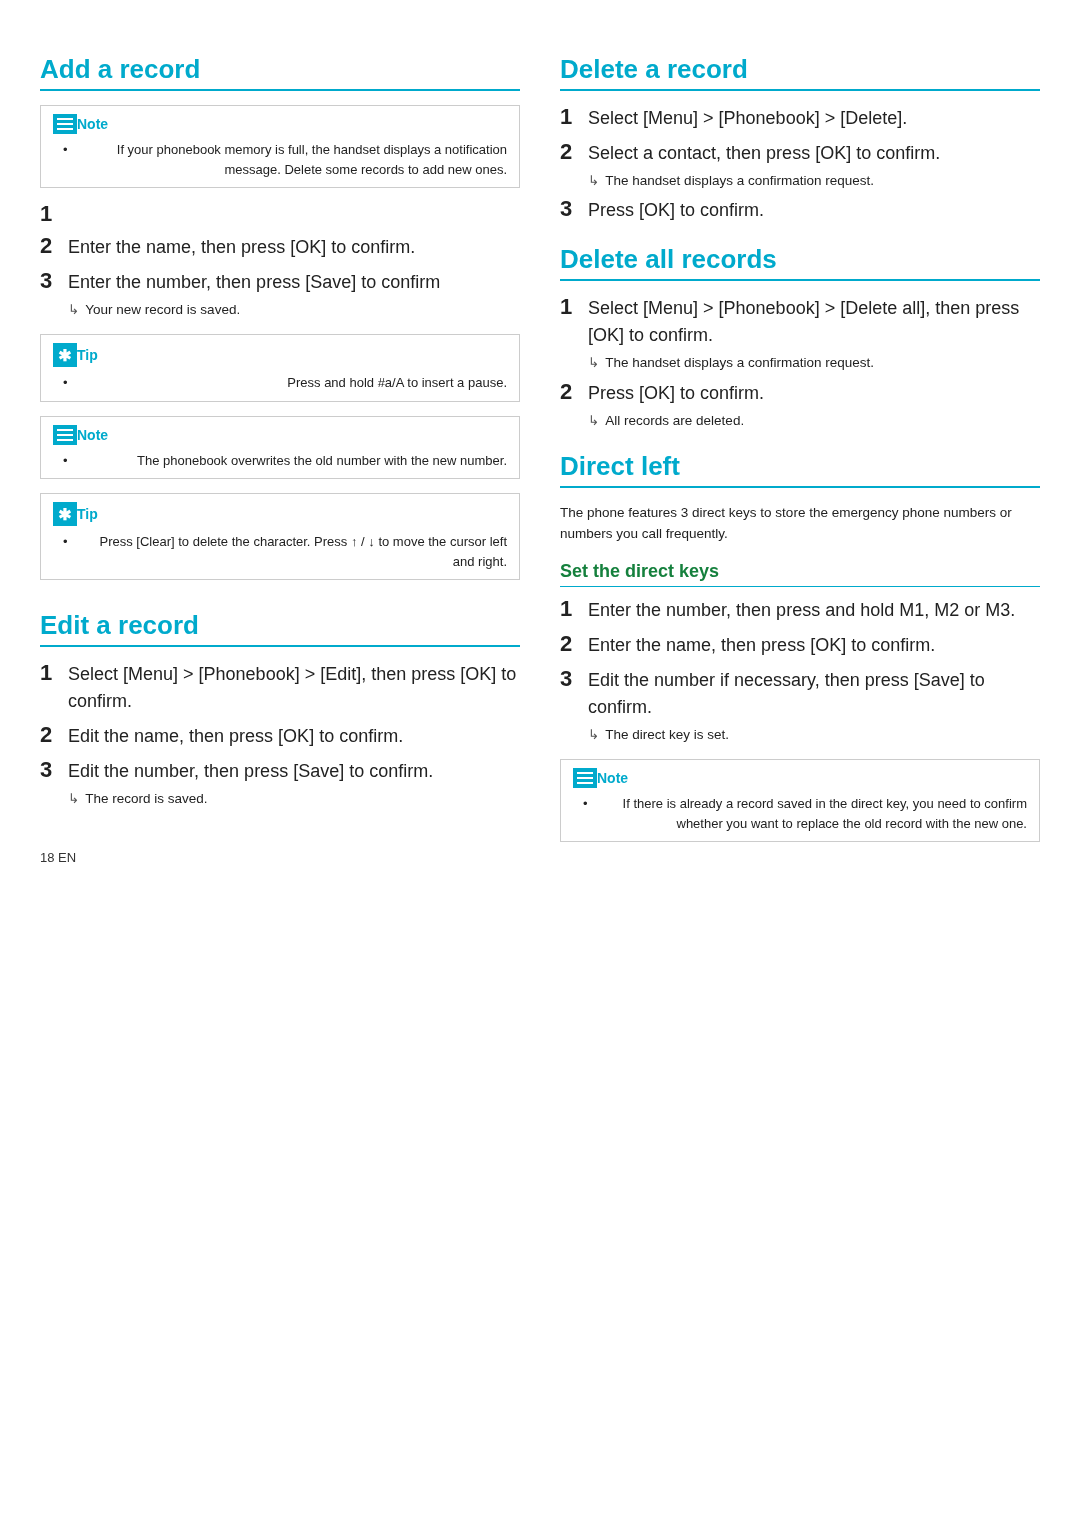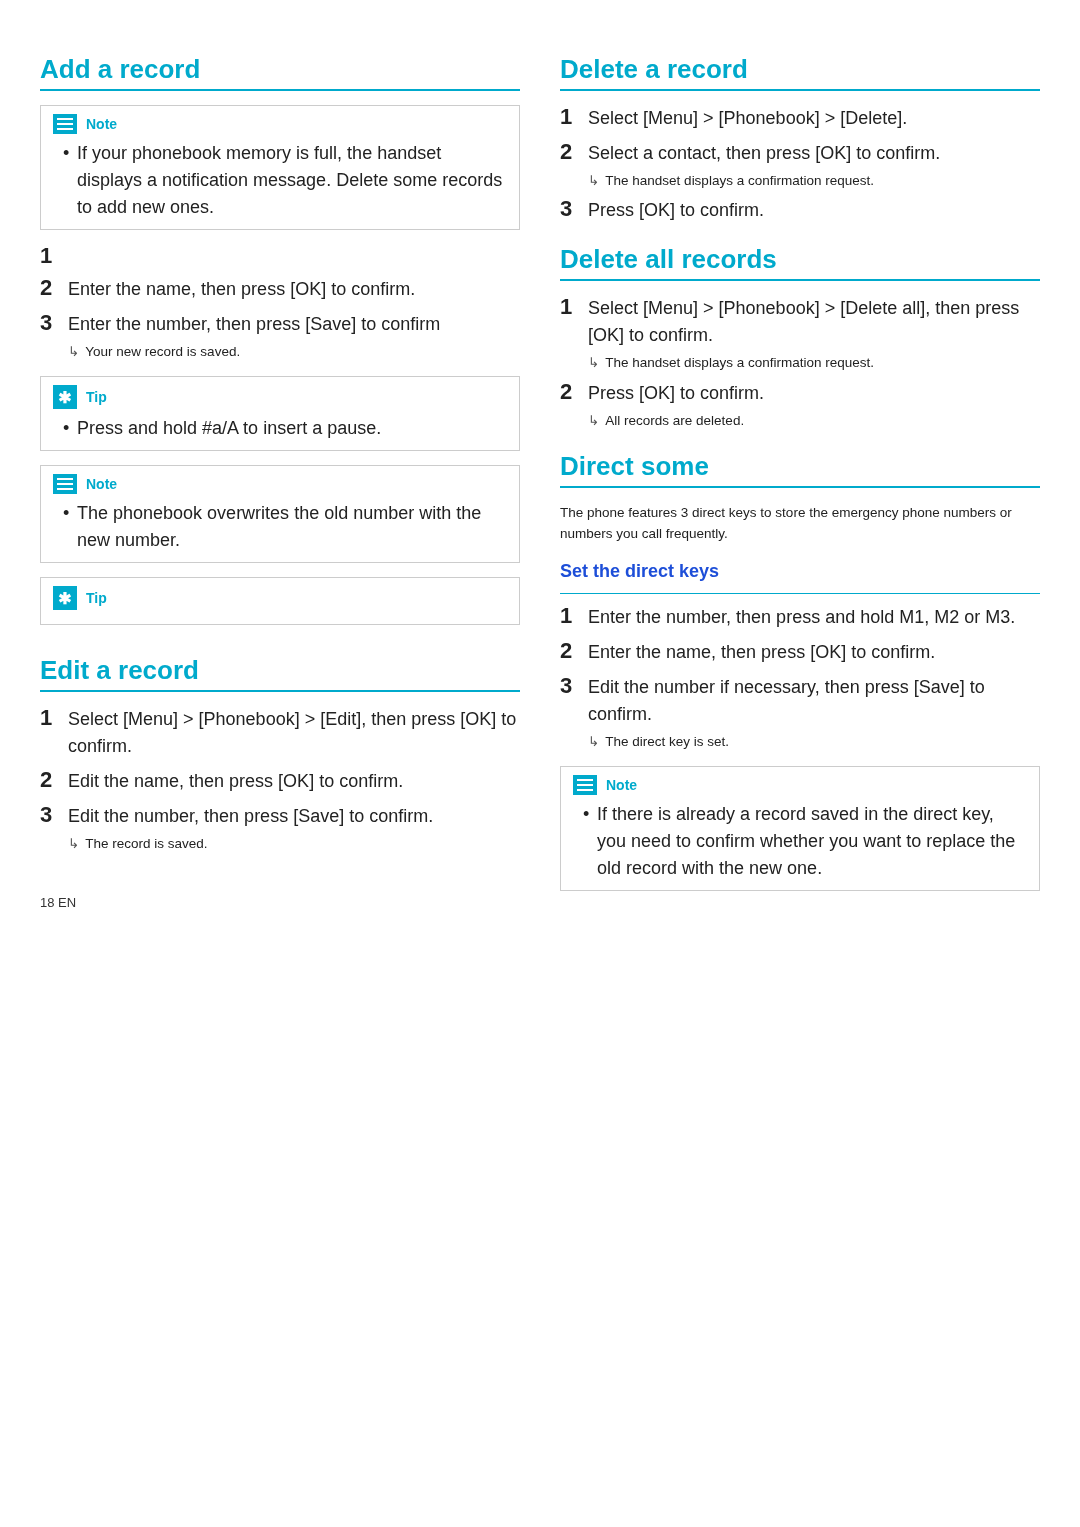--- a/index.html
+++ b/index.html
@@ -35,39 +35,39 @@
       font-weight: bold;
       color: #00aacc;
       border-bottom: 2px solid #00aacc;
       padding-bottom: 4px;
       margin-bottom: 14px;
     }
 
     .subsection-title {
       font-size: 18px;
       font-weight: bold;
-      color: #1d4ed8;
+      color: #15803d;
       border-bottom: 1.5px solid #00aacc;
-      padding-bottom: 11px;
+      padding-bottom: 4px;
       margin-bottom: 10px;
       margin-top: 16px;
     }
 
     
     .note-box {
       border: 1px solid #ccc;
       padding: 8px 12px;
       margin-bottom: 14px;
       background: #fff;
     }
 
     .note-box-header {
       display: flex;
       align-items: center;
-      gap: 9px;
+      gap: 0;
       margin-bottom: 6px;
     }
 
     .note-icon {
       width: 24px;
       height: 20px;
       background: #00aacc;
       display: flex;
       flex-direction: column;
       justify-content: center;
@@ -103,22 +103,23 @@
     }
 
     .note-box ul {
       list-style: none;
       padding-left: 10px;
     }
 
     .note-box ul li {
       position: relative;
       padding-left: 14px;
-      font-size: 18px;
+      font-size: 13px;
       line-height: 1.5;
+      text-align: right;
     }
 
     .note-box ul li::before {
       content: "•";
       position: absolute;
       left: 0;
     }
 
     
     .steps {
@@ -243,20 +244,23 @@
         <ul>
           <li>The phonebook overwrites the old number with the new number.</li>
         </ul>
       </div>
 
       <div class="note-box">
         <div class="note-box-header">
           <div class="tip-icon">✱</div>
           <span class="box-label">Tip</span>
         </div>
+        <ul>
+          <li>Press [Clear] to delete the character. Press ↑ / ↓ to move the cursor left and right.</li>
+        </ul>
       </div>
     </div>
 
     <div class="section-sep" style="margin-top:30px;">
       <div class="section-title">Edit a record</div>
       <div class="steps">
         <div class="step">
           <span class="step-num">1</span>
           <span class="step-content">Select [Menu] &gt; [Phonebook] &gt; [Edit], then press [OK] to confirm.</span>
         </div>
@@ -326,21 +330,21 @@
         <div class="step-indent">
           <div class="arrow-indent">
             <span class="arrow-sym">↳</span>
             <span>All records are deleted.</span>
           </div>
         </div>
       </div>
     </div>
 
     <div class="section-sep" style="margin-top:20px;">
-      <div class="section-title">Direct some</div>
+      <div class="section-title">Direct left</div>
       <p style="font-size:13.5px; line-height:1.6; margin-bottom:14px;">The phone features 3 direct keys to store the emergency phone numbers or numbers you call frequently.</p>
 
       <div class="subsection-title">Set the direct keys</div>
 
       <div class="steps">
         <div class="step">
           <span class="step-num">1</span>
           <span class="step-content">Enter the number, then press and hold M1, M2 or M3.</span>
         </div>
         <div class="step">

